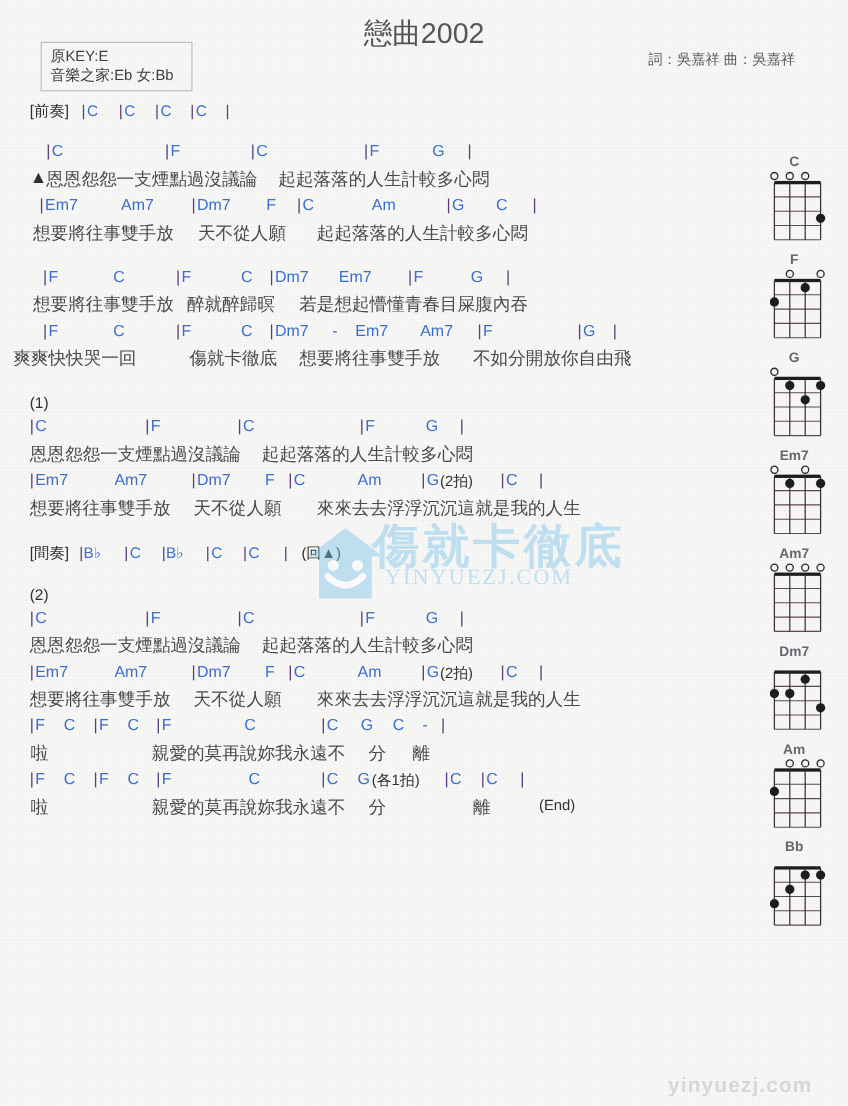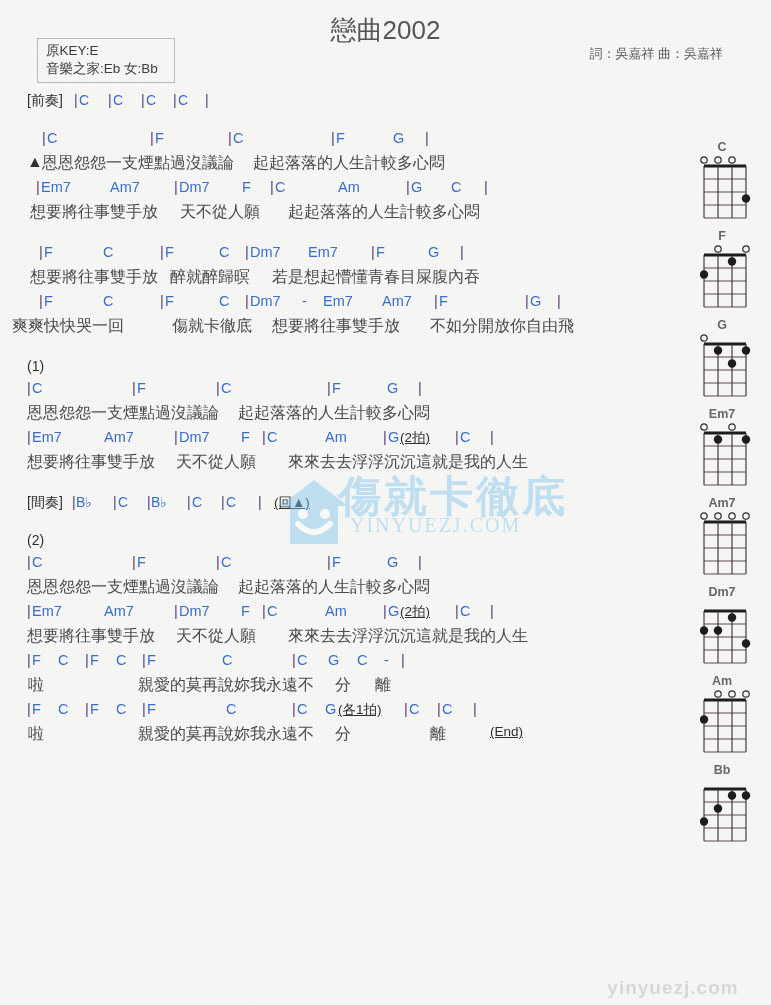--- a/index.html
+++ b/index.html
@@ -101,21 +101,21 @@
 
   .tok {
     position: absolute;
     top: 0;
     white-space: pre;
   }
   .bar { color: #5a3a7a; }
   .chd { color: #3a6ecb; }
   .dash { color: #3a6ecb; }
   .sec { color: #2f2f2f; font-size: 14px; }
-  .beat { color: #2f2f2f; font-size: 13.5px; text-decoration: underline; }
+  .beat { color: #2f2f2f; font-size: 13.5px; }
   .tri { color: #2f2f2f; }
 
   
   .diagrams {
     position: absolute;
     right: 14px;
     top: 140px;
     width: 70px;
   }
   .diagram {

